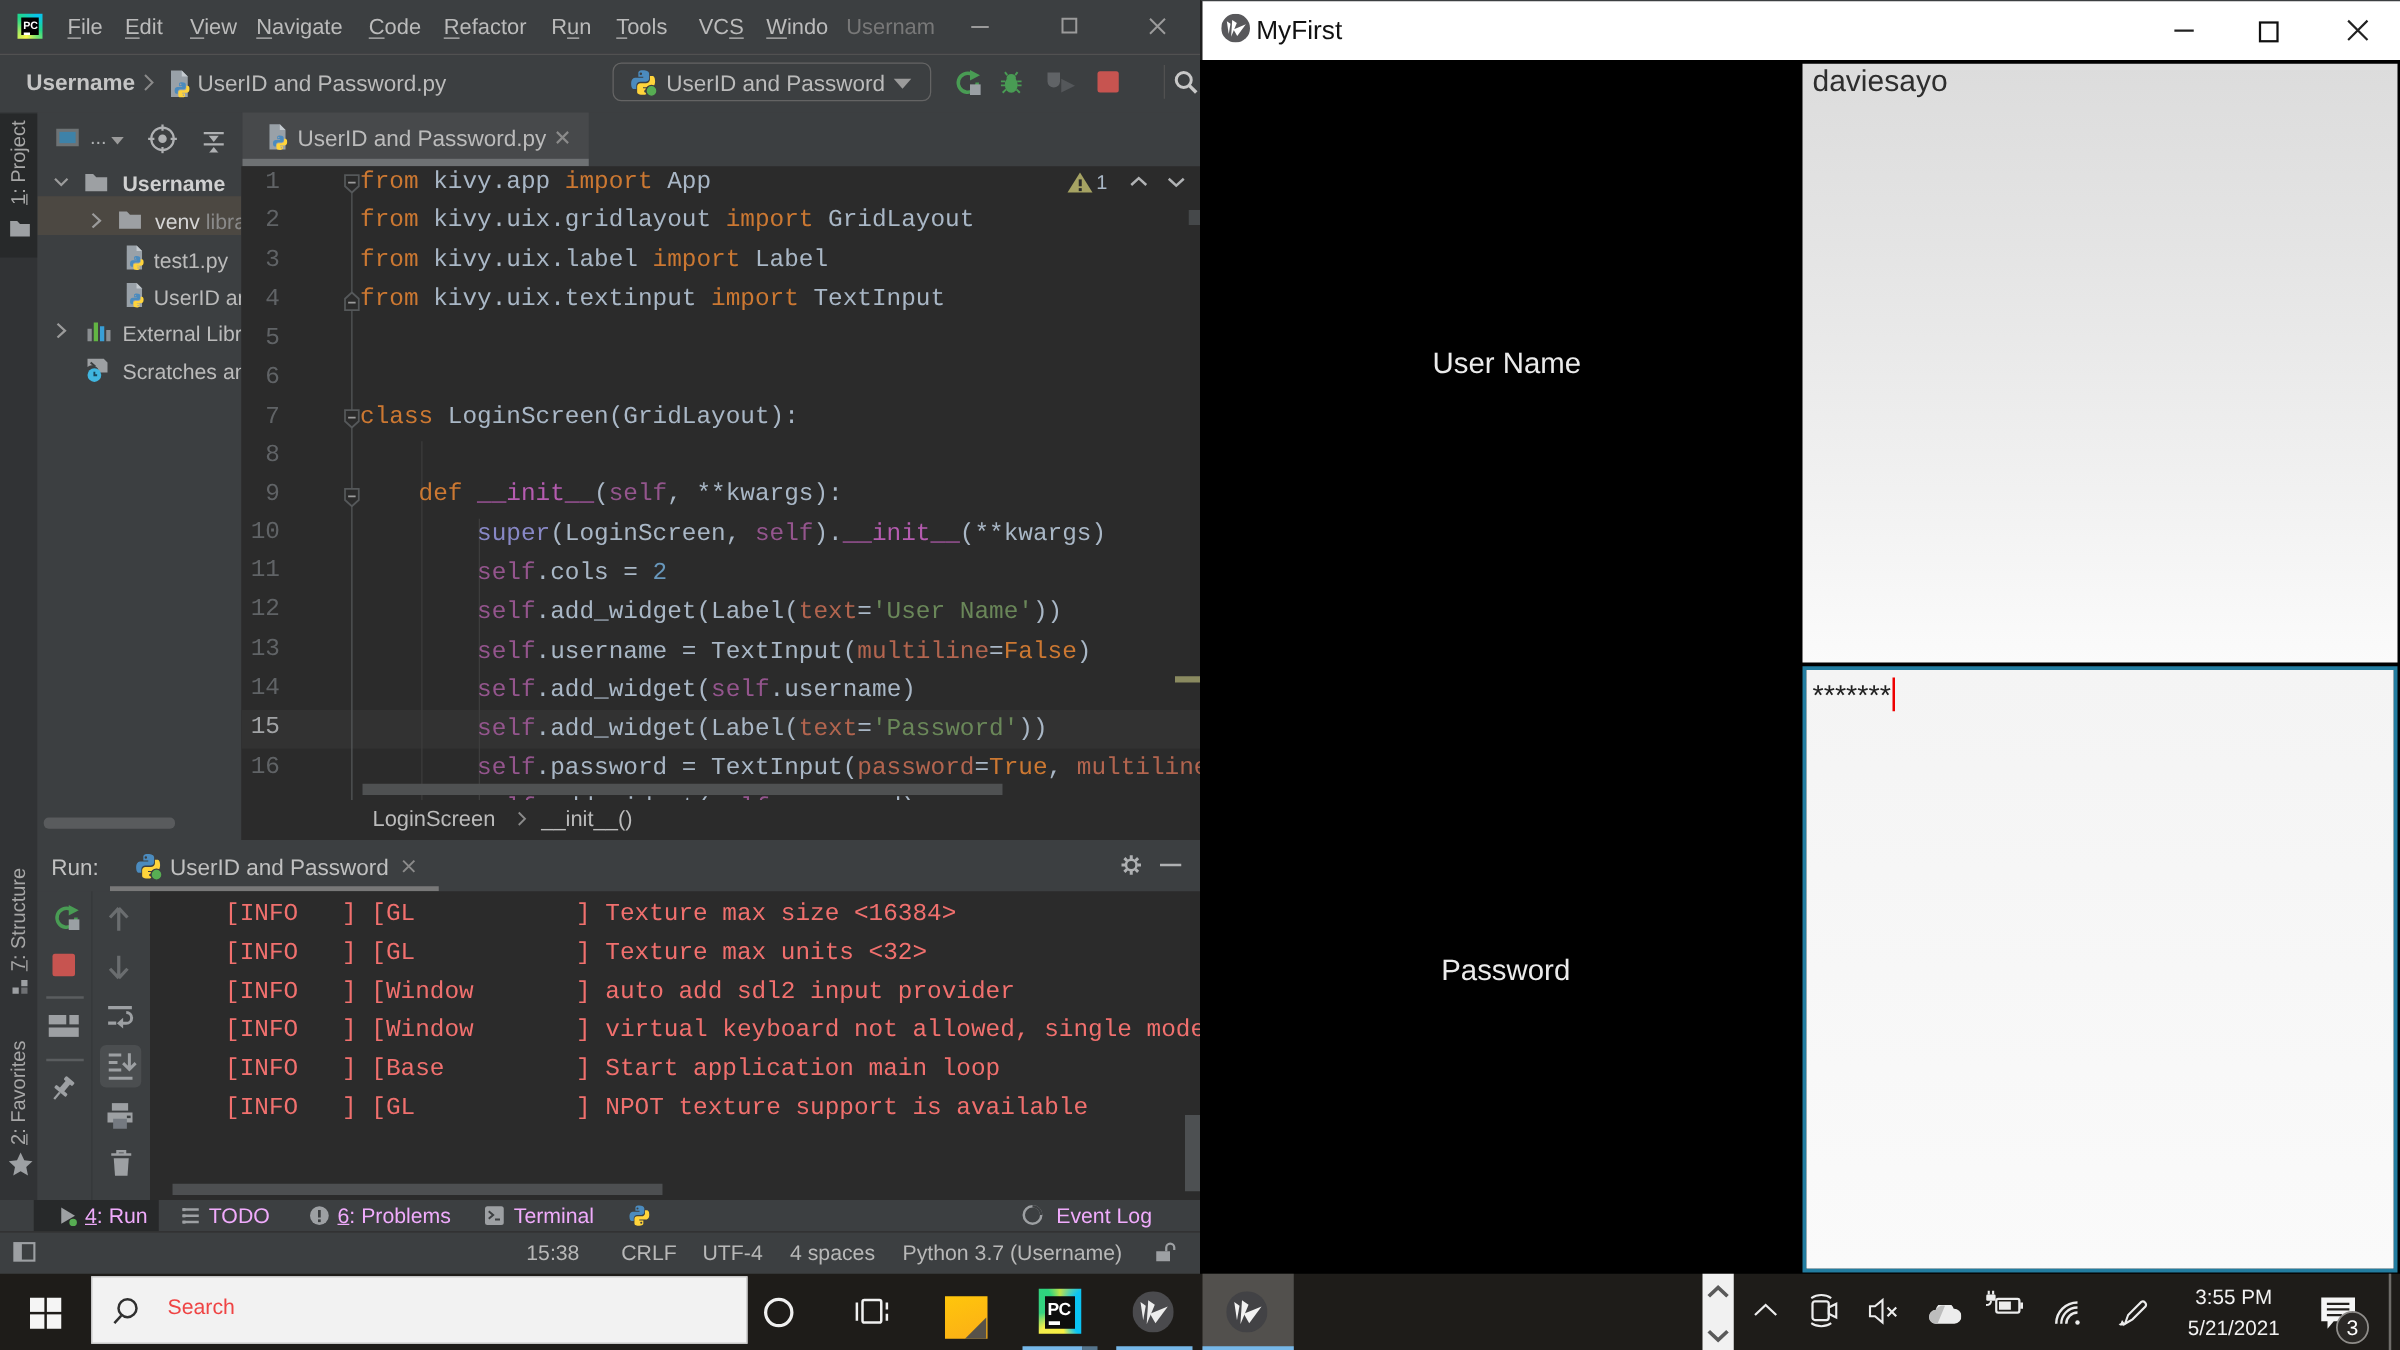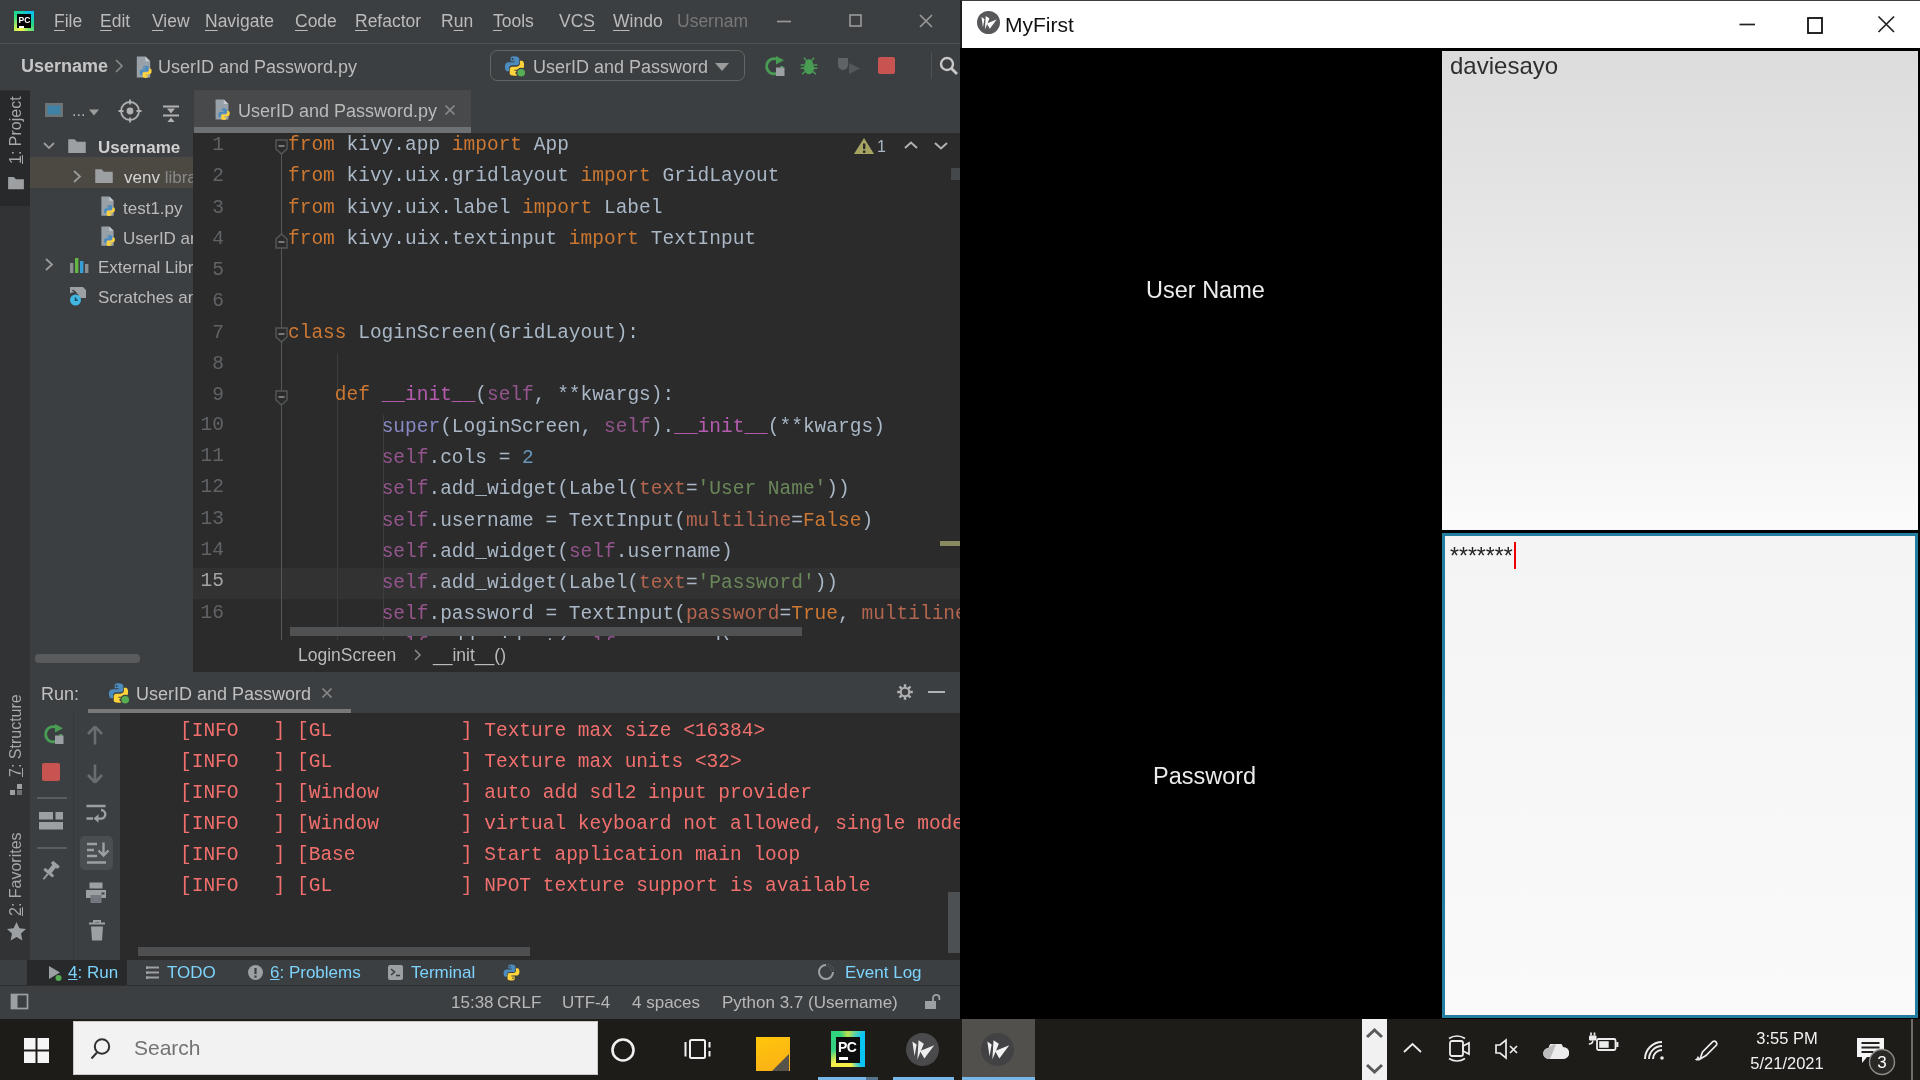--- a/index.html
+++ b/index.html
@@ -17,21 +17,21 @@
   .vtext { position:absolute; color:#a7a7a7; font-size:15.5px; line-height:1; white-space:nowrap; transform:rotate(-90deg); transform-origin:0 0; }
   .project { position:absolute; left:30px; top:90px; width:163px; height:582px; background:#3c3f41; overflow:hidden; }
   .tabbar { position:absolute; left:193px; top:90px; width:767px; height:43px; background:#3c3f41; }
   .editor { position:absolute; left:193px; top:133px; width:767px; height:507px; background:#2b2b2b; overflow:hidden; }
   .crumbs { position:absolute; left:193px; top:640px; width:767px; height:32px; background:#2b2b2b; }
   .runhdr { position:absolute; left:30px; top:672px; width:930px; height:41px; background:#3c3f41; }
   .runtools { position:absolute; left:30px; top:713px; width:90px; height:247px; background:#3c3f41; }
   .console { position:absolute; left:120px; top:713px; width:840px; height:247px; background:#2b2b2b; overflow:hidden; }
   .bottombar { position:absolute; left:0; top:960px; width:960px; height:25px; background:#3c3f41; }
   .statusbar { position:absolute; left:0; top:985px; width:960px; height:35px; background:#3c3f41; border-top:1px solid #2f2f2f; }
-  .btab { position:absolute; top:4px; font-size:17px; color:#7dd3fc; line-height:1; }
+  .btab { position:absolute; top:4px; font-size:17px; color:#f0abfc; line-height:1; }
   .stxt { position:absolute; top:994px; font-size:17px; color:#b8b8b8; line-height:1; }
   .code-pre { position:absolute; font-family:"Liberation Mono", monospace; font-size:19.5px; line-height:31.3px; color:#A9B7C6; white-space:pre; }
   .k { color:#CC7832; } 
   .s { color:#6A8759; } 
   .n { color:#6897BB; } 
   .slf { color:#94558D; } 
   .mg { color:#B55CB0; } 
   .pa { color:#B3654F; } 
   .gut { position:absolute; font-family:"Liberation Mono", monospace; font-size:19.5px; line-height:31.3px; color:#606366; text-align:right; white-space:pre; }
   .tree-row { position:absolute; left:0; font-size:17px; color:#bbbbbb; line-height:1; white-space:nowrap; }
@@ -438,21 +438,21 @@
       </svg>
     <div class="btab" style="left:845px;">Event Log</div>
   </div>
 
   <div class="statusbar">
     <svg class="abs" style="left:10px;top:7px;" width="19" height="18">
         <rect x="1.5" y="1.5" width="16" height="14" fill="none" stroke="#9da0a3" stroke-width="1.7"></rect>
         <rect x="1.5" y="1.5" width="6" height="14" fill="#9da0a3"></rect>
       </svg>
   </div>
-  <div class="stxt" style="left:451px;">15:38</div>
+  <div class="stxt" style="left:421px;">15:38</div>
   <div class="stxt" style="left:497px;">CRLF</div>
   <div class="stxt" style="left:562px;">UTF-4</div>
   <div class="stxt" style="left:632px;">4 spaces</div>
   <div class="stxt" style="left:722px;">Python 3.7 (Username)</div>
   <svg class="abs" style="left:922px;top:992px;" width="20" height="20">
       <rect x="3" y="9" width="11" height="8" fill="#9da0a3"></rect>
       <path d="M11 9 V6 a3.2 3.2 0 0 1 6.4 0 V8" fill="none" stroke="#9da0a3" stroke-width="1.8"></path>
     </svg>
 </div>
 <div id="kivy"></div>
@@ -491,21 +491,21 @@
       <rect x="13.5" y="0" width="11.5" height="11.5" fill="#f5f5f5"></rect>
       <rect x="0" y="13.5" width="11.5" height="11.5" fill="#f5f5f5"></rect>
       <rect x="13.5" y="13.5" width="11.5" height="11.5" fill="#f5f5f5"></rect>
     </svg>
 
   <div class="abs" style="left:73px;top:2px;width:525px;height:54px;background:#f2f2f2;border:1px solid #c9c9c9;"></div>
   <svg class="abs" style="left:89px;top:18px;" width="25" height="25">
       <circle cx="13" cy="9.5" r="7.2" fill="none" stroke="#303030" stroke-width="2"></circle>
       <path d="M8 15.5 L2.5 21.5" stroke="#303030" stroke-width="2"></path>
     </svg>
-  <div class="abs" style="left:134px;top:18px;font-size:21px;color:#737373;line-height:1;">Search</div>
+  <div class="abs" style="left:134px;top:18px;font-size:17px;color:#ef4444;line-height:1;">Search</div>
 
   <svg class="abs" style="left:610px;top:18px;" width="28" height="28">
       <circle cx="13" cy="13" r="10.5" fill="none" stroke="#f0f0f0" stroke-width="2.6"></circle>
     </svg>
 
   <svg class="abs" style="left:683px;top:18px;" width="30" height="26">
       <rect x="7" y="3" width="15" height="18" rx="1.5" fill="none" stroke="#f0f0f0" stroke-width="2"></rect>
       <path d="M2.5 5 v14.5" stroke="#f0f0f0" stroke-width="2"></path>
       <path d="M26.5 5 v5.5 M26.5 14 v5.5" stroke="#f0f0f0" stroke-width="2"></path>
     </svg>

